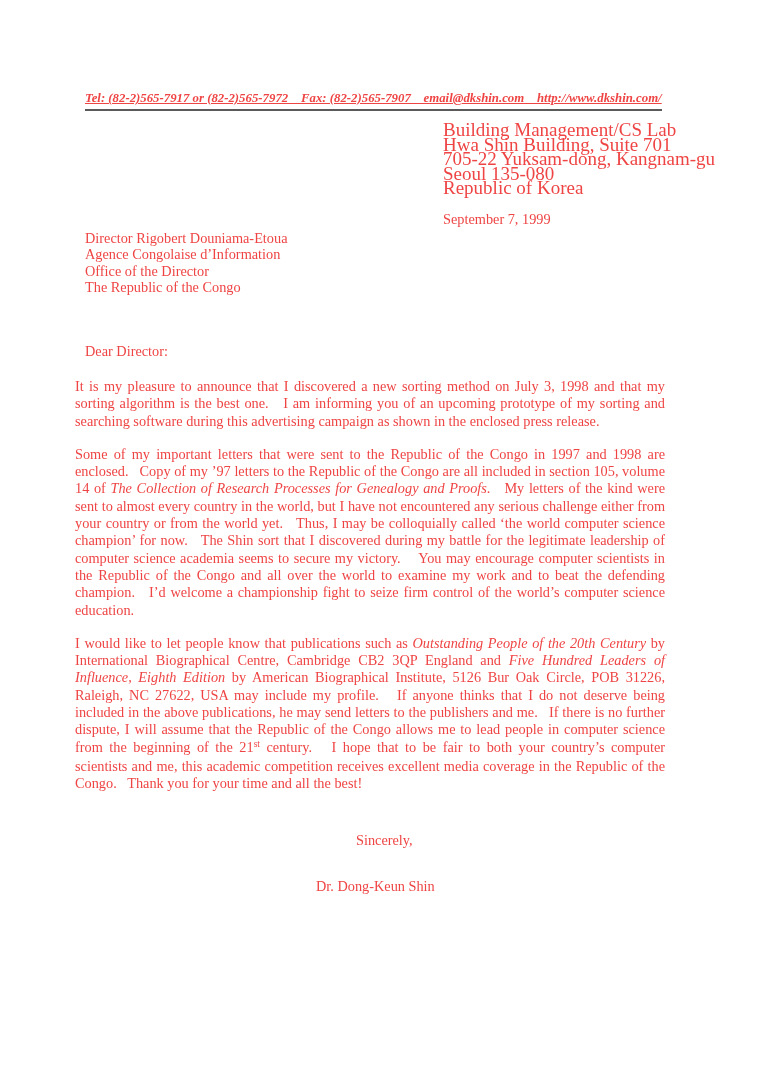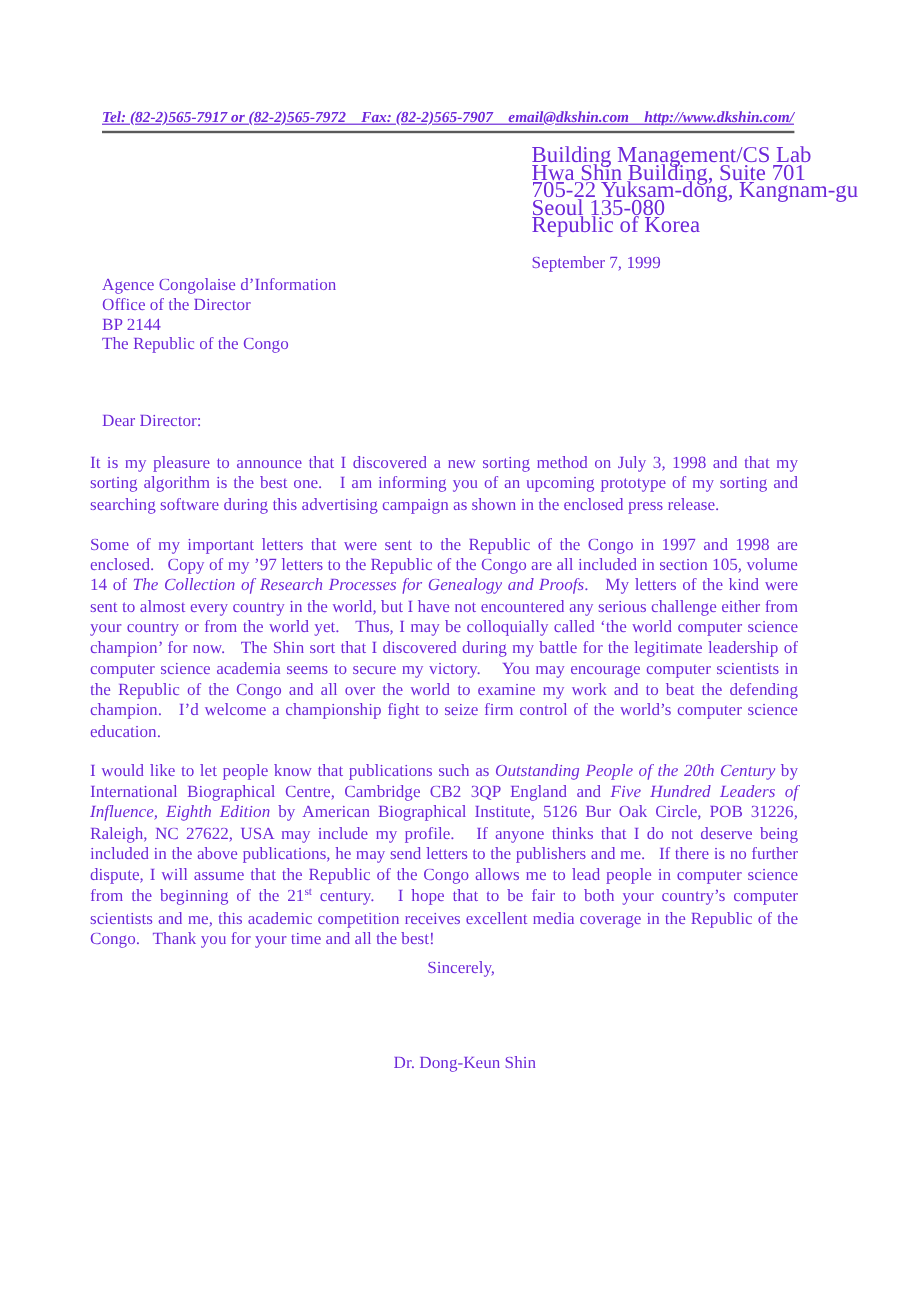--- a/index.html
+++ b/index.html
@@ -64,59 +64,59 @@
     font-size: 14.3px;
     line-height: 17.3px;
     text-align: justify;
   }
   .body-para { margin: 0 0 16px 0; }
   .seg-italic { font-style: italic; }
   .seg-super { font-size: 9.5px; position: relative; top: -4.5px; }
   .closing {
     position: absolute;
     left: 356px;
-    top: 799px;
+    top: 832px;
     font-size: 14.3px;
   }
   .signature-name {
     position: absolute;
-    left: 328px;
+    left: 316px;
     top: 878px;
     font-size: 14.3px;
   }
   .cc-line {
     position: absolute;
     left: 85px;
     top: 956px;
     font-size: 14.3px;
   }
 </style>
 </head>
 <body>
 
-<div class="page" style="color: #6d28d9;">
+<div class="page" style="color: #ef4444;">
 
   <div class="letterhead" style="border-bottom-color: rgb(90, 90, 90);">
     <span class="ul">Tel: (82-2)565-7917 or (82-2)565-7972&nbsp;&nbsp;&nbsp; Fax: (82-2)565-7907&nbsp;&nbsp;&nbsp; email@dkshin.com&nbsp;&nbsp;&nbsp; http://www.dkshin.com/</span>
   </div>
 
   <div class="sender-address">
       <div>Building Management/CS Lab</div>
       <div>Hwa Shin Building, Suite 701</div>
       <div>705-22 Yuksam-dong, Kangnam-gu</div>
       <div>Seoul 135-080</div>
       <div>Republic of Korea</div>
     </div>
 
   <div class="date-line">September 7, 1999</div>
 
   <div class="recipient-address">
+      <div>Director Rigobert Douniama-Etoua</div>
       <div>Agence Congolaise d’Information</div>
       <div>Office of the Director</div>
-      <div>BP 2144</div>
       <div>The Republic of the Congo</div>
     </div>
 
   <div class="salutation">Dear Director:</div>
 
   <div class="letter-body">
       <p class="body-para"><span>It is my pleasure to announce that I discovered a new sorting method on July 3, 1998 and that my sorting algorithm is the best one.&nbsp;&nbsp; I am informing you of an upcoming prototype of my sorting and searching software during this advertising campaign as shown in the enclosed press release.</span></p>
       <p class="body-para"><span>Some of my important letters that were sent to the Republic of the Congo in 1997 and 1998 are enclosed.&nbsp;&nbsp; Copy of my ’97 letters to the Republic of the Congo are all included in section 105, volume 14 of </span><span class="seg-italic">The Collection of Research Processes for Genealogy and Proofs</span><span>.&nbsp;&nbsp; My letters of the kind were sent to almost every country in the world, but I have not encountered any serious challenge either from your country or from the world yet.&nbsp;&nbsp; Thus, I may be colloquially called ‘the world computer science champion’ for now.&nbsp;&nbsp; The Shin sort that I discovered during my battle for the legitimate leadership of computer science academia seems to secure my victory.&nbsp;&nbsp;&nbsp; You may encourage computer scientists in the Republic of the Congo and all over the world to examine my work and to beat the defending champion.&nbsp;&nbsp; I’d welcome a championship fight to seize firm control of the world’s computer science education.</span></p>
       <p class="body-para"><span>I would like to let people know that publications such as </span><span class="seg-italic">Outstanding People of the 20th Century</span><span> by International Biographical Centre, Cambridge CB2 3QP England and </span><span class="seg-italic">Five Hundred Leaders of Influence, Eighth Edition</span><span> by American Biographical Institute, 5126 Bur Oak Circle, POB 31226, Raleigh, NC 27622, USA may include my profile.&nbsp;&nbsp; If anyone thinks that I do not deserve being included in the above publications, he may send letters to the publishers and me.&nbsp;&nbsp; If there is no further dispute, I will assume that the Republic of the Congo allows me to lead people in computer science from the beginning of the 21</span><span class="seg-super">st</span><span> century.&nbsp;&nbsp; I hope that to be fair to both your country’s computer scientists and me, this academic competition receives excellent media coverage in the Republic of the Congo.&nbsp;&nbsp; Thank you for your time and all the best!</span></p>
     </div>

